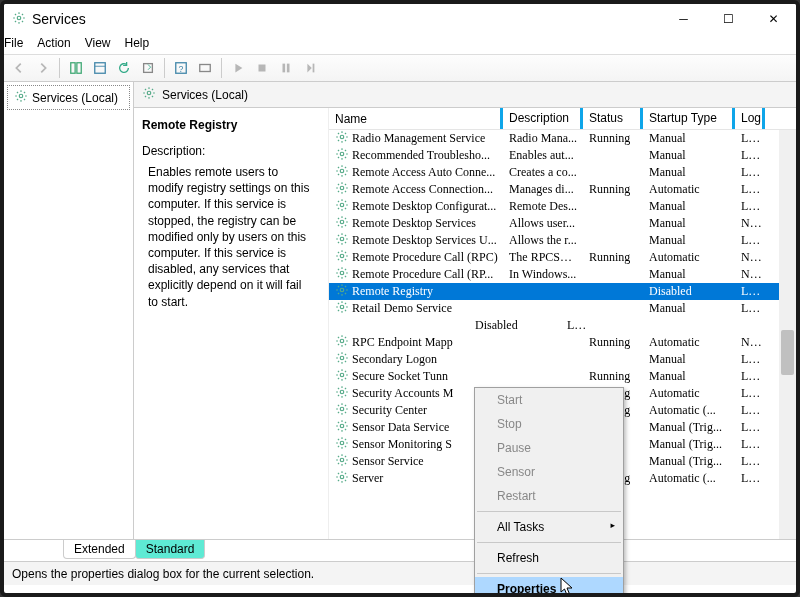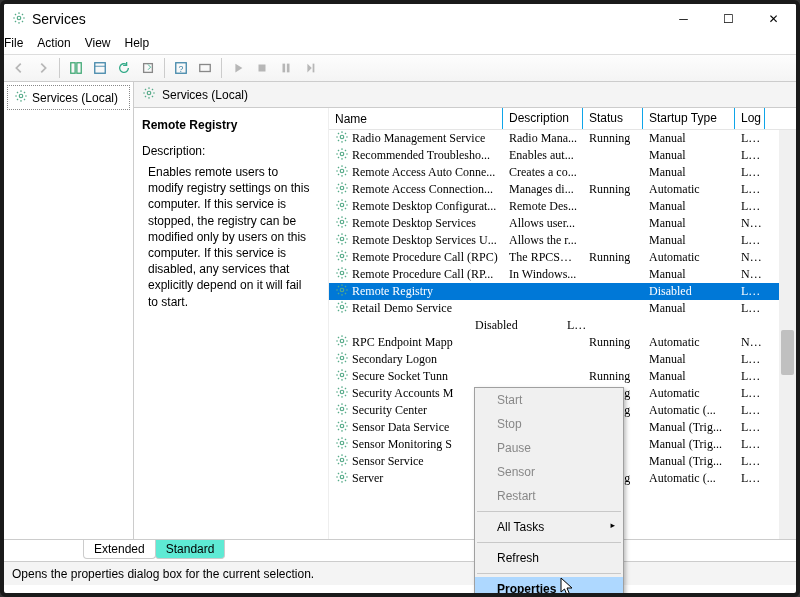--- a/index.html
+++ b/index.html
@@ -21,35 +21,35 @@
   .sidebar-item { display:flex; align-items:center; gap:4px; padding:3px 6px; border:1px dotted #888; margin:3px;}
   .main { flex:1; display:flex; flex-direction:column; position:relative;}
   .mainhdr { height:26px; background:#f4f4f4; border-bottom:1px solid #ccc; display:flex; align-items:center; padding:0 8px; gap:6px;}
   .content { flex:1; display:flex; position:relative; overflow:hidden;}
   .leftpane { width:195px; padding:10px 8px; border-right:1px solid #eee;}
   .leftpane h4 { margin:0 0 12px 0; font-size:12px; font-weight:bold;}
   .leftpane .lbl { margin-bottom:2px; }
   .leftpane p { margin:6px; line-height:1.35;}
   .grid { flex:1; position:relative; overflow:hidden;}
   .ghead { display:flex; background:#fff; height:22px; border-bottom:1px solid #e5e5e5;}
-  .ghead div { border-right:1px solid #0ea5e9; padding:3px 6px; font-size:12px; overflow:hidden; white-space:nowrap;}
+  .ghead div { border-right:3px solid #0ea5e9; padding:3px 6px; font-size:12px; overflow:hidden; white-space:nowrap;}
   .rows { position:relative;font-family:Liberation Serif, serif;}
   .row { display:flex; height:17px; align-items:center;}
   .row.sel { background:#0078d7; color:#fff;}
   .row div { padding:0 6px; overflow:hidden; white-space:nowrap; text-overflow:ellipsis; font-size:12px;}
   .c-name{width:174px; display:flex; align-items:center; gap:3px;}
   .c-desc{width:80px;}
   .c-stat{width:60px;}
   .c-type{width:92px;}
   .c-log{width:30px;}
   .vscroll { position:absolute; right:0; top:22px; bottom:0; width:17px; background:#f0f0f0;}
   .vthumb { position:absolute; left:2px; right:2px; top:200px; height:45px; background:#c0c0c0; border-radius:2px;}
   .hscroll { position:absolute; left:0; bottom:0; right:17px; height:17px; background:#f0f0f0;}
   .hsbtn { width:17px; height:17px; display:inline-flex; align-items:center; justify-content:center; color:#666;}
-  .tabs { height:22px; display:flex; align-items:center; padding-left:80px; border-top:1px solid #ccc; background:#fff;}
+  .tabs { height:22px; display:flex; align-items:center; padding-left:60px; border-top:1px solid #ccc; background:#fff;}
   .tab { font-size:12px; padding:2px 10px; border:1px solid #ccc; border-top:none; border-radius:0 0 4px 4px; background:#5eead4; margin-left:-1px; position:relative; top:-1px;}
   .tab.active { background:#fff; z-index:2;}
   .statusbar { height:23px; display:flex; align-items:center; padding:0 8px; background:#f4f4f4; font-size:12px;}
   .ctxmenu { position:absolute; left:470px; top:305px; width:150px; background:#f0f0f0; border:1px solid #a0a0a0; box-shadow:2px 2px 4px rgba(0,0,0,0.25); z-index:50;}
   .ctxitem { padding:5px 22px; font-size:12px; position:relative;}
   .ctxitem.disabled { color:#888;}
   .ctxitem.sep { height:1px; padding:0; margin:3px 2px; background:#c8c8c8;}
   .ctxitem.hl { background:#aed8ff;}
   .ctxitem .sub { position:absolute; right:8px; font-size:9px;}
   .cursor { position:absolute; left:556px; top:495px; font-size:15px; z-index:60; }

